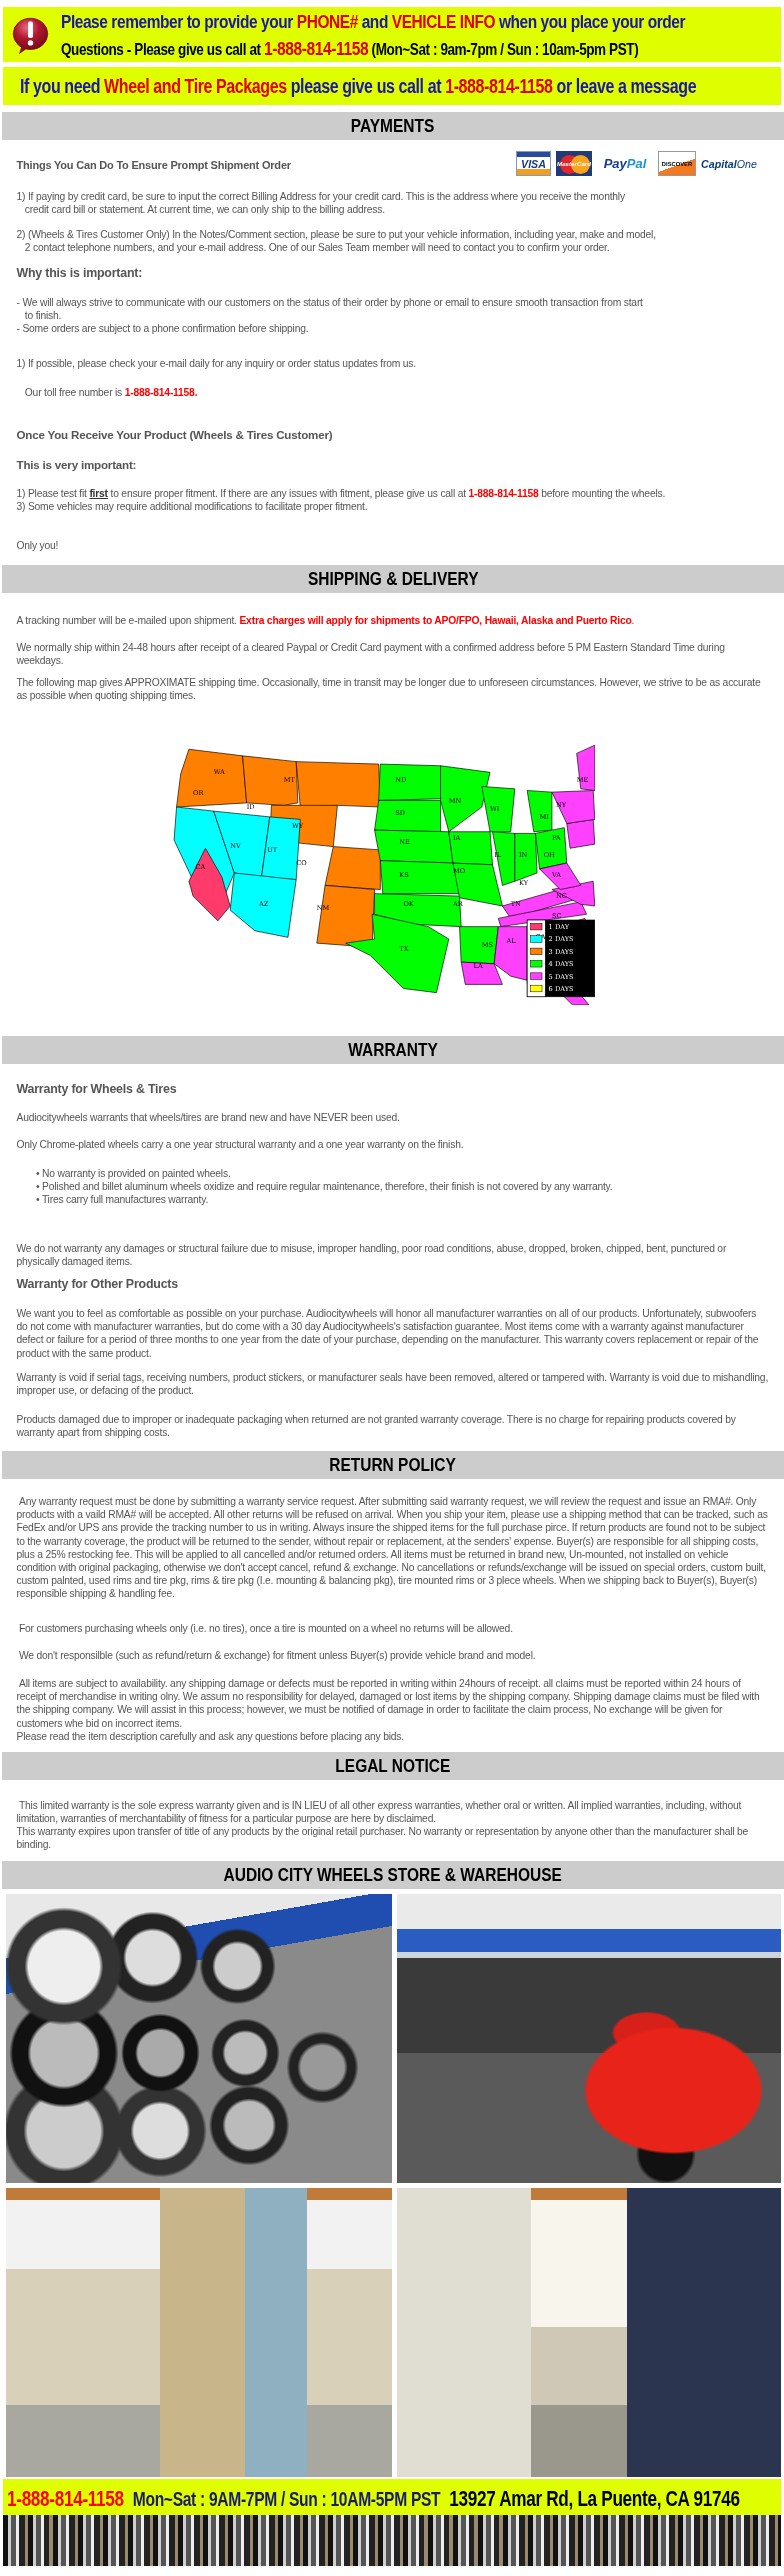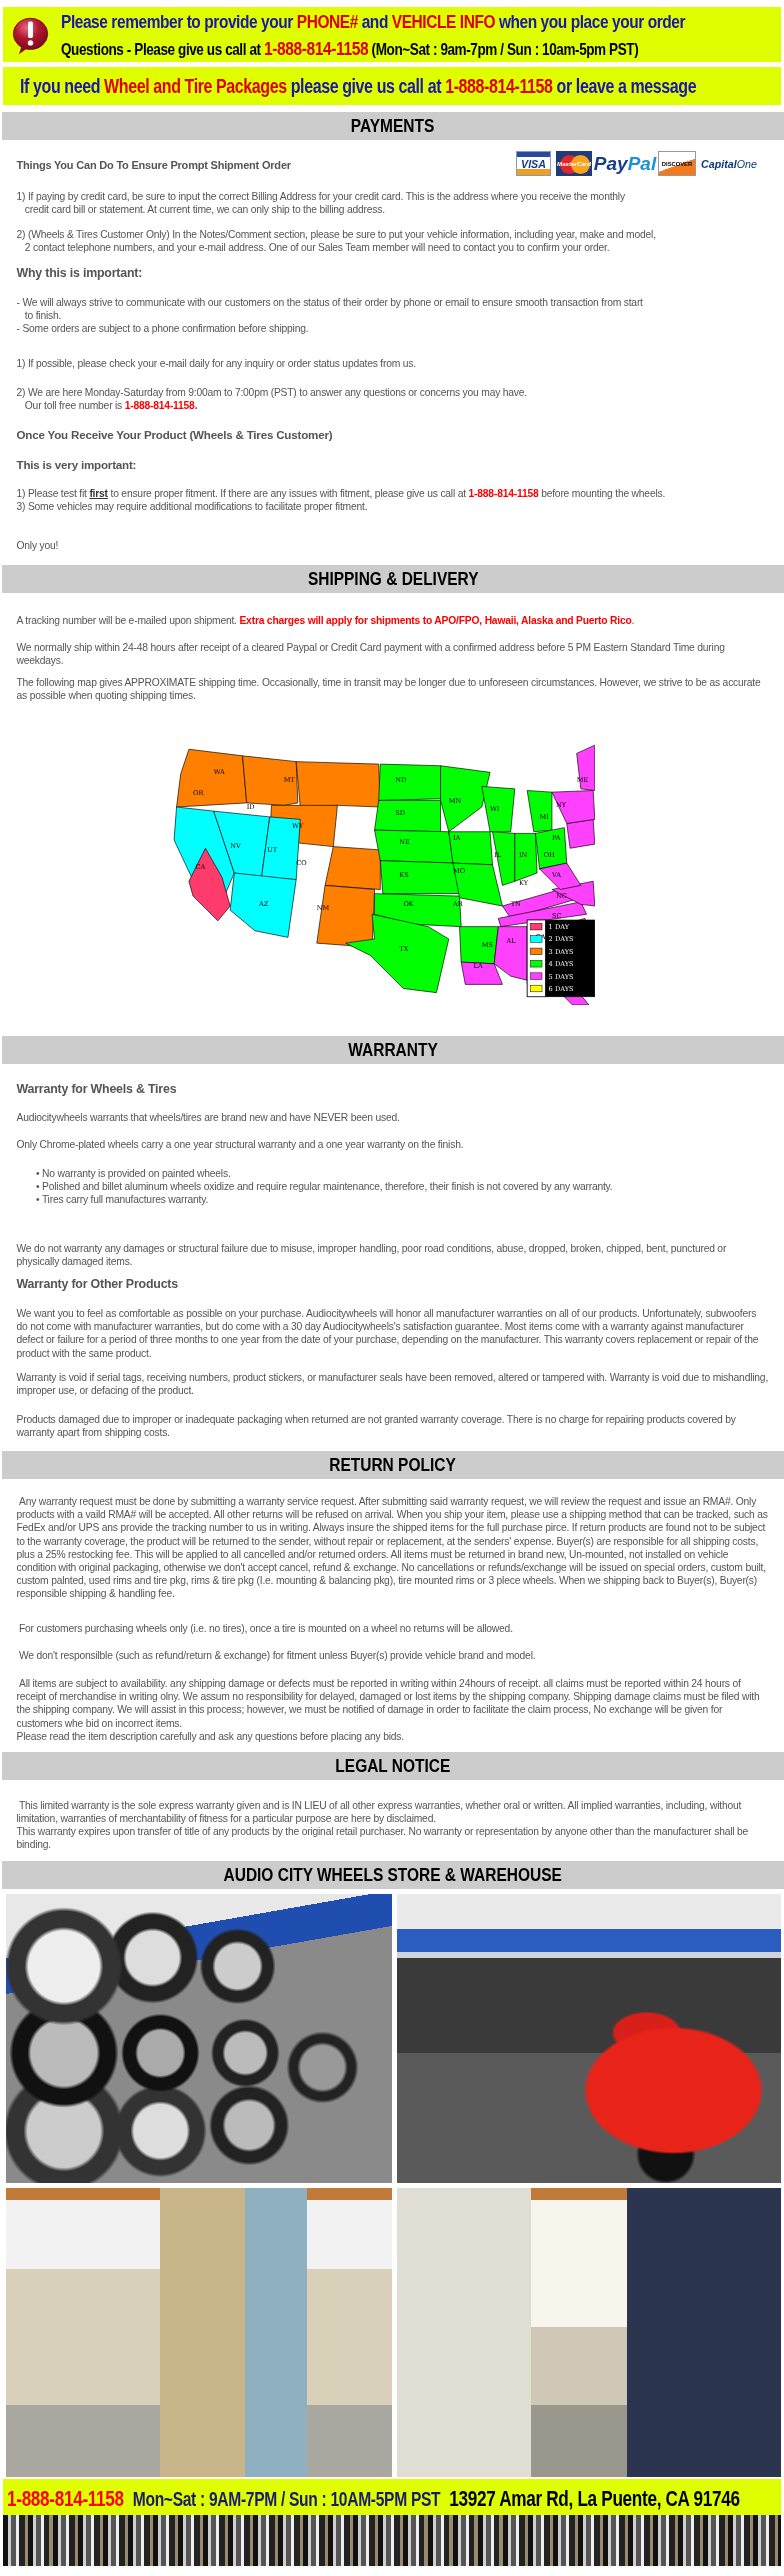--- a/index.html
+++ b/index.html
@@ -65,21 +65,21 @@
   .u { text-decoration: underline; color: #333; font-weight: bold; }
 
   
   .logos { position: absolute; left: 516px; top: 151px; height: 26.4px; display: flex; gap: 5px; align-items: flex-start; }
   .logo { height: 25px; border: 0.8px solid #8899bb; display: flex; align-items: center; justify-content: center; font-weight: bold; font-size: 9px; }
   .logo-visa { width: 35px; background: linear-gradient(#2a4aa0 0 22%, #fff 22% 72%, #f0a020 72%); color: #1a3a8c; font-style: italic; font-size: 10.7px; }
   .logo-mc { width: 36px; background: #213a7a; position: relative; overflow: hidden; border-color: #213a7a; }
   .logo-mc .c1 { position: absolute; left: 3.3px; top: 2.5px; width: 19px; height: 19px; border-radius: 50%; background: #e0262a; }
   .logo-mc .c2 { position: absolute; left: 14px; top: 2.5px; width: 19px; height: 19px; border-radius: 50%; background: #f8a41c; }
   .logo-mc span { position: relative; color: #fff; font-size: 6.2px; font-style: italic; }
-  .logo-paypal { border: none; width: 56px; font-size: 19px; font-style: italic; color: #1a3a8c; }
+  .logo-paypal { border: none; width: 56px; font-size: 13px; font-style: italic; color: #1a3a8c; }
   .logo-paypal b { color: #1e90d6; }
   .logo-disc { width: 38px; background: linear-gradient(160deg, #fff 55%, #f47a20 55%); color: #000; font-size: 5.8px; border-color: #999; }
   .logo-cap { border: none; width: 56px; font-size: 10.7px; color: #0b3a7c; font-style: italic; }
 
   
   .map { position: absolute; left: 164px; top: 741px; width: 431px; height: 264px; }
 
   
   .photo { position: absolute; overflow: hidden; }
   .ph1 { left: 5.8px; top: 1894px; width: 386px; height: 289px;
@@ -194,21 +194,20 @@
 
 <div class="txt" style="top:296px">
   <div>- We will always strive to communicate with our customers on the status of their order by phone or email to ensure smooth transaction from start</div>
   <div class="ind">to finish.</div>
   <div>- Some orders are subject to a phone confirmation before shipping.</div>
 </div>
 
 <div class="txt" style="top:357px">1) If possible, please check your e-mail daily for any inquiry or order status updates from us.</div>
 
 <div class="txt" style="top:386px">
-  <div>2) We are here Monday-Saturday from 9:00am to 7:00pm (PST) to answer any questions or concerns you may have.</div>
   <div class="ind"><span>Our toll free number is </span><span class="strongred">1-888-814-1158.</span></div>
 </div>
 
 <div class="sub" style="top:428px;font-size:11.6px">Once You Receive Your Product (Wheels &amp; Tires Customer)</div>
 <div class="sub" style="top:458px;font-size:11.6px">This is very important:</div>
 
 <div class="txt" style="top:487px">
   <div><span>1) Please test fit </span><span class="u">first</span><span> to ensure proper fitment. If there are any issues with fitment, please give us call at </span><span class="strongred">1-888-814-1158</span><span> before mounting the wheels.</span></div>
   <div>3) Some vehicles may require additional modifications to facilitate proper fitment.</div>
 </div>

